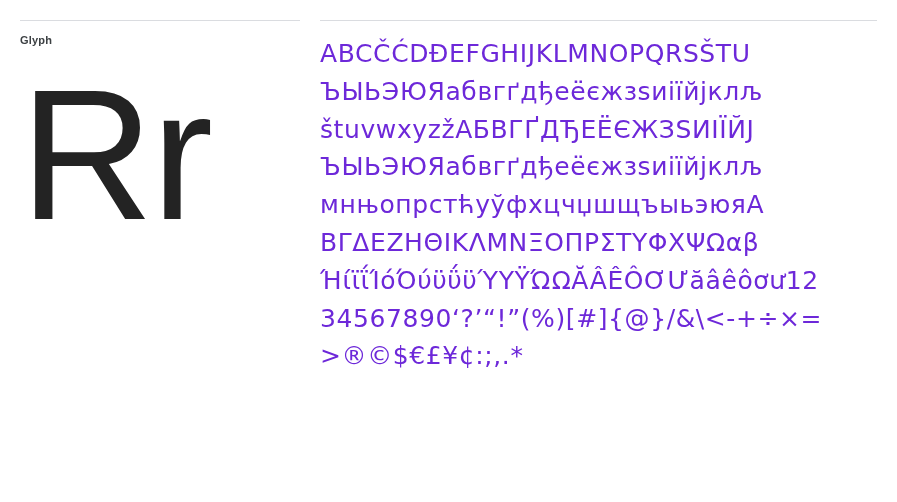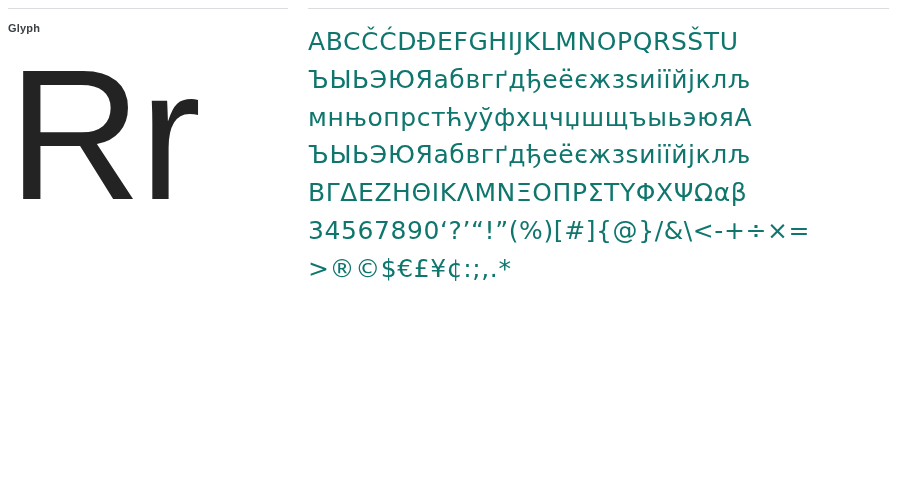--- a/index.html
+++ b/index.html
@@ -14,21 +14,21 @@
     color: #202124;
     overflow: hidden;
   }
 
   .specimen {
     display: flex;
     flex-direction: row;
     width: 897px;
     height: 502px;
     box-sizing: border-box;
-    padding: 0;
+    padding: 12px;
   }
 
   
   .col-glyph {
     width: 300px;
     flex: 0 0 300px;
     box-sizing: border-box;
     padding: 0 12px 0 8px;
   }
 
@@ -48,35 +48,35 @@
     font-size: 11px;
     line-height: 14px;
     font-weight: 700;
     letter-spacing: 0.2px;
     color: #3c4043;
     margin-top: 12px;
     font-family: "Liberation Sans", sans-serif;
   }
 
   .glyph-display {
-    margin-top: 0;
+    margin-top: 8px;
     font-size: 185px;
     line-height: 200px;
     font-weight: 400;
     letter-spacing: -2px;
     color: #232323;
     font-family: "Liberation Sans", sans-serif;
     white-space: nowrap;
   }
 
   
   .charset {
     margin-top: 14px;
     font-family: "DejaVu Sans", sans-serif;
-    color: #0f766e;
+    color: #6d28d9;
   }
 
   .char-row {
     font-size: 25px;
     line-height: 37.8px;
     letter-spacing: 0.6px;
     white-space: nowrap;
     font-weight: 400;
   }
 </style>
@@ -90,21 +90,23 @@
     <div class="col-label">Glyph</div>
     <div class="glyph-display">Rr</div>
   </div>
 
   <div class="col-chars">
     <div class="col-rule"></div>
 
     <div class="charset">
       <div class="char-row">ABCČĆDĐEFGHIJKLMNOPQRSŠTU</div>
       <div class="char-row">ЪЫЬЭЮЯабвгґдђеёєжзѕиіїйјклљ</div>
+      <div class="char-row">štuvwxyzžАБВГҐДЂЕЁЄЖЗЅИІЇЙJ</div>
+      <div class="char-row">ЪЫЬЭЮЯабвгґдђеёєжзѕиіїйјклљ</div>
       <div class="char-row">мнњопрстћуўфхцчџшщъыьэюяА</div>
-      <div class="char-row">ЪЫЬЭЮЯабвгґдђеёєжзѕиіїйјклљ</div>
       <div class="char-row">ΒΓΔΕΖΗΘΙΚΛΜΝΞΟΠΡΣΤΥΦΧΨΩαβ</div>
+      <div class="char-row">ΉίϊΐΊόΌύϋΰϋΎΥΫΏΩĂÂÊÔƠƯăâêôơư12</div>
       <div class="char-row">34567890‘?’“!”(%)[#]{@}/&amp;\&lt;-+÷×=</div>
       <div class="char-row">&gt;®©$€£¥¢:;,.*</div>
     </div>
   </div>
 
 </div>
 
 </body></html>

